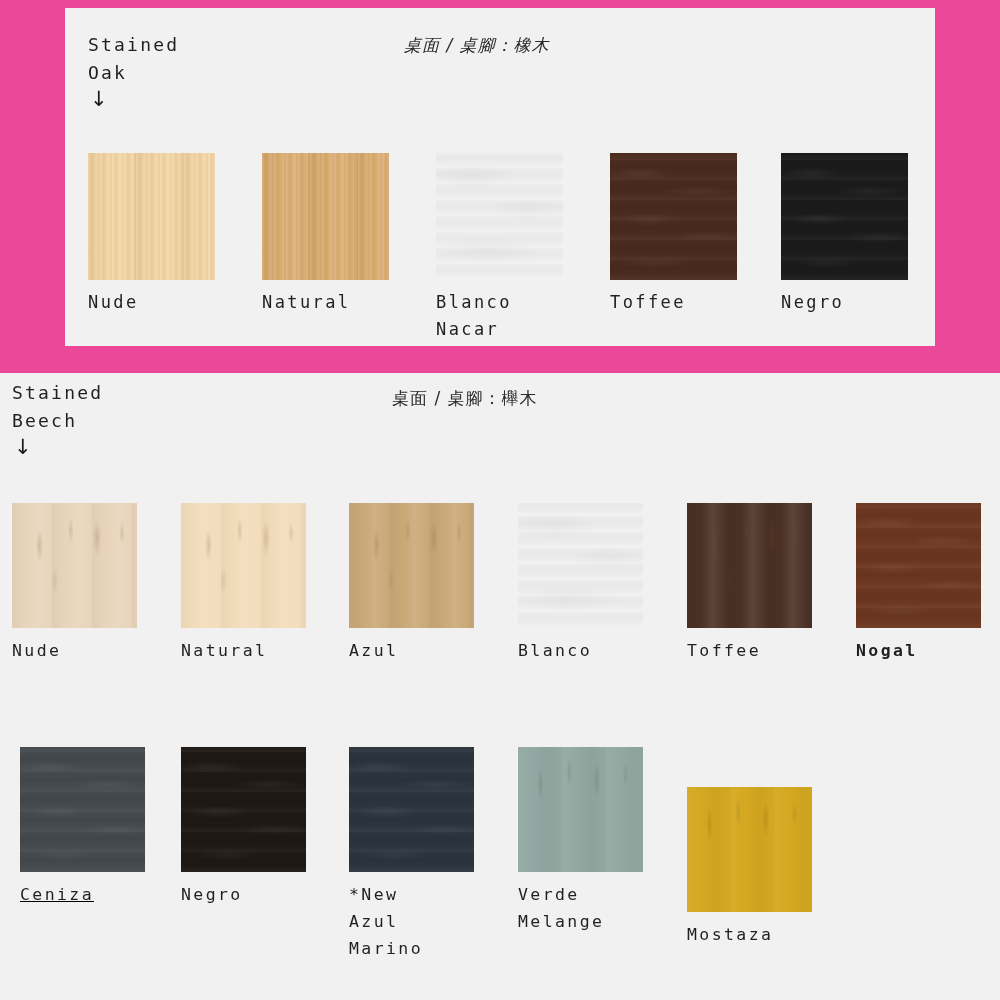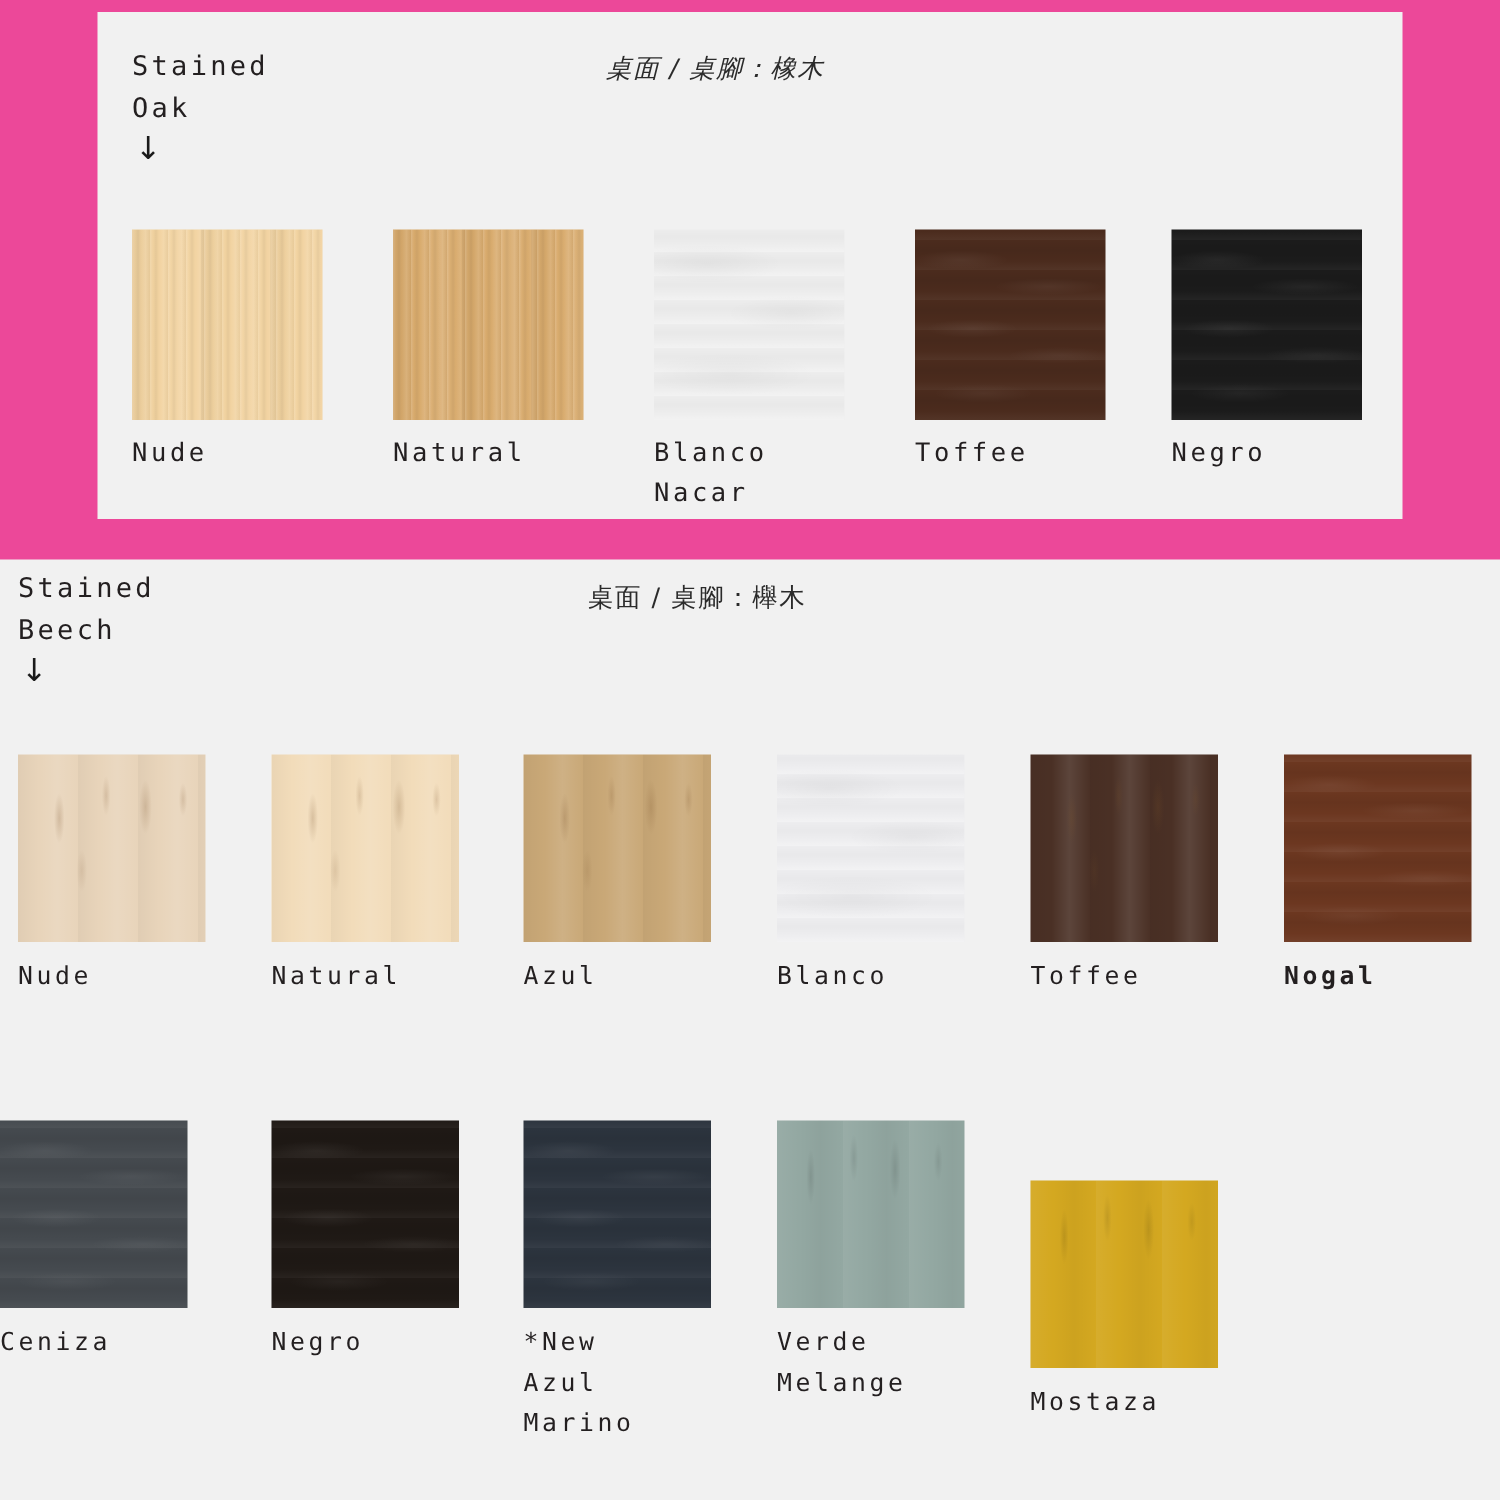--- a/index.html
+++ b/index.html
@@ -263,21 +263,21 @@
     <div class="swatch-label small">Toffee</div>
   </div>
 
   <div class="swatch-cell" style="left:856px; top:503px;font-weight:bold;">
     <div class="swatch small" style="background-color: rgb(108, 55, 32);">
       <div class="grain figured"></div>
     </div>
     <div class="swatch-label small">Nogal</div>
   </div>
 
-  <div class="swatch-cell" style="left:0; top:747px;">
+  <div class="swatch-cell" style="left:20px; top:747px;text-decoration:underline;">
     <div class="swatch small" style="background-color: rgb(69, 74, 79);">
       <div class="grain figured"></div>
     </div>
     <div class="swatch-label small">Ceniza</div>
   </div>
 
   <div class="swatch-cell" style="left:181px; top:747px;">
     <div class="swatch small" style="background-color: rgb(31, 25, 21);">
       <div class="grain figured"></div>
     </div>

